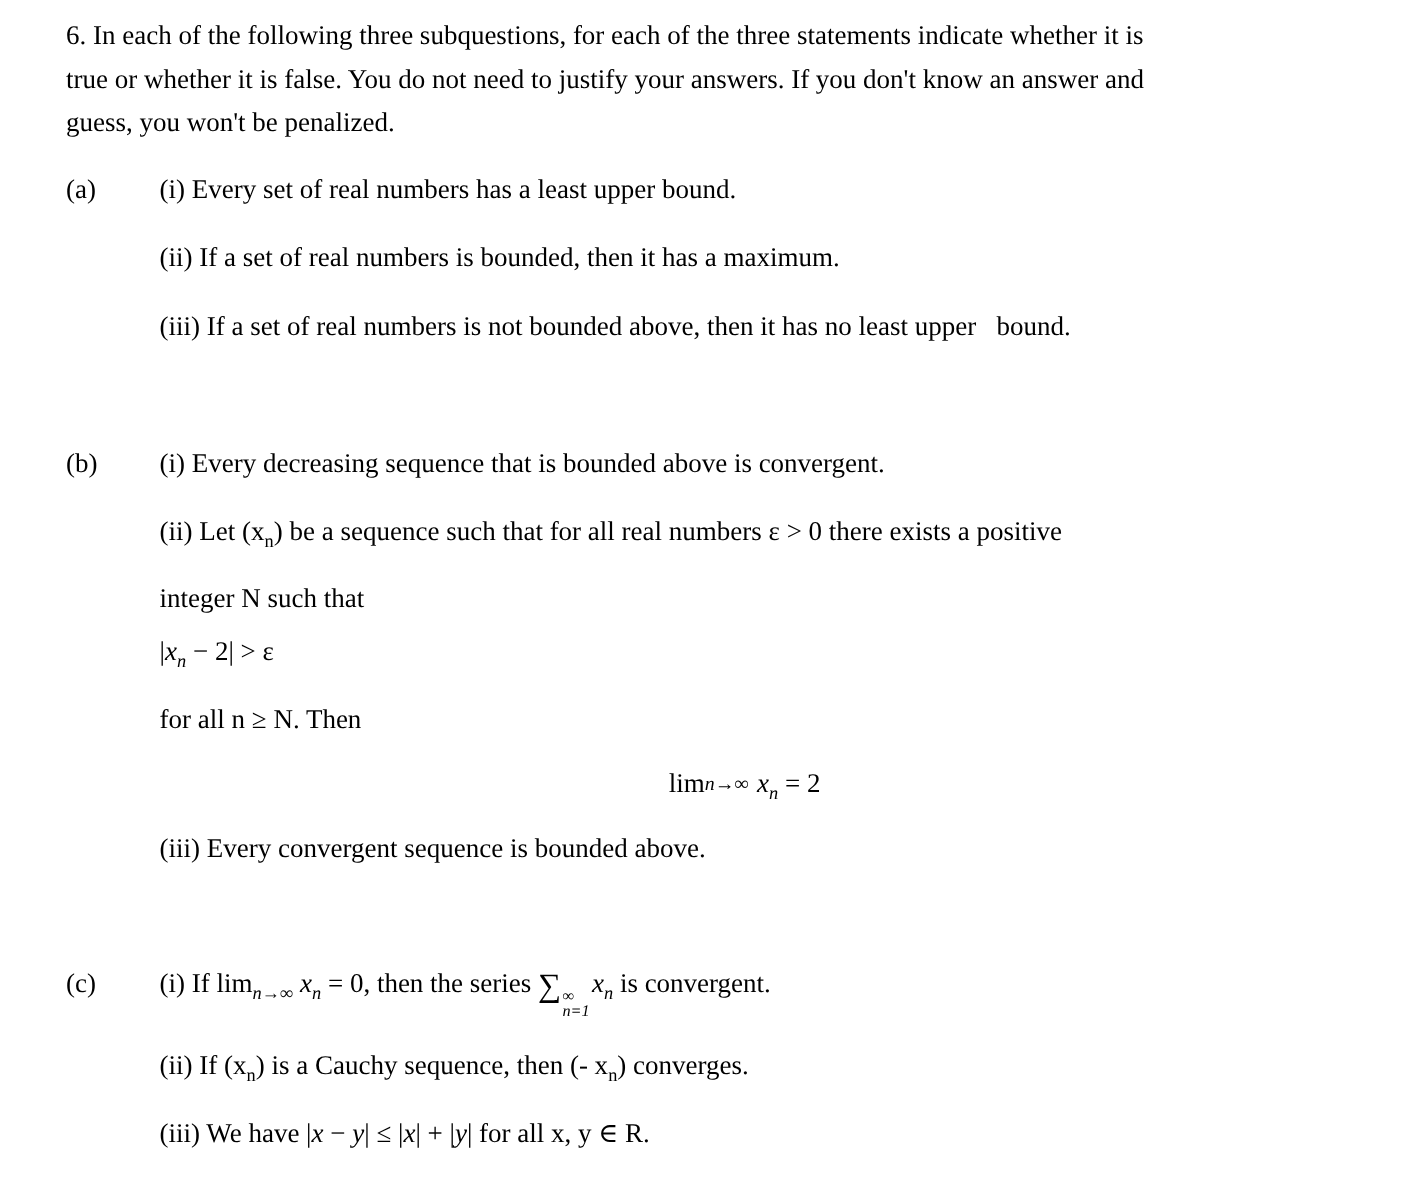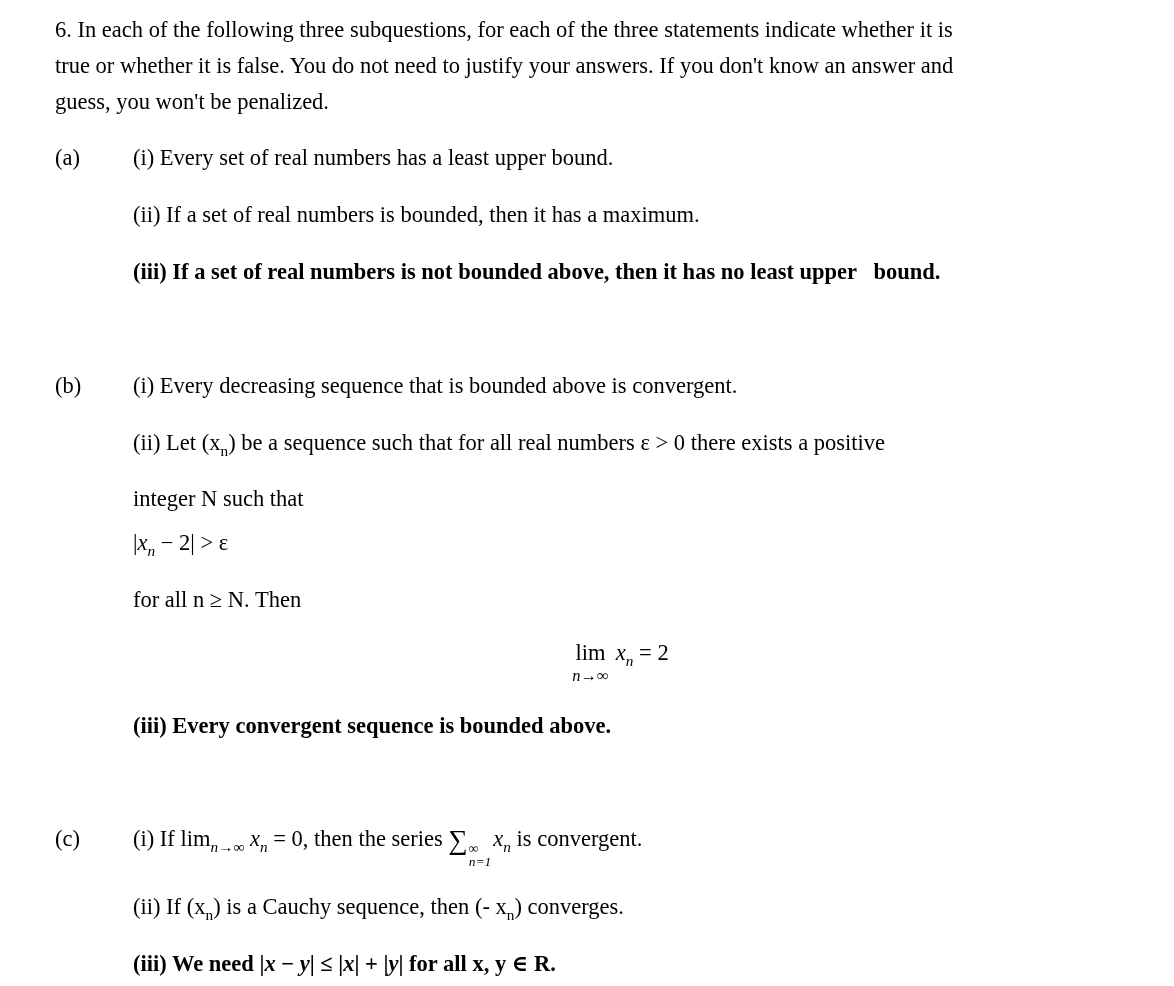--- a/index.html
+++ b/index.html
@@ -16,21 +16,21 @@
 
   .line { line-height: 36px; white-space: nowrap; }
 
   .intro .line { white-space: nowrap; }
 
   .part { display: flex; align-items: flex-start; }
   .part-label { width: 78px; flex: 0 0 78px; line-height: 36px; }
   .part-body { flex: 1 1 auto; min-width: 0; }
 
   .stmt { margin-bottom: 21px; }
-  .stmt:last-child { margin-bottom: 0; font-weight: bold; }
+  .stmt:last-child { margin-bottom: 0; }
 
   .part-a { margin-top: 20px; }
   .part-b { margin-top: 78px; }
   .part-c { margin-top: 77px; }
 
   .cont-line { margin-top: -1px; margin-bottom: 8px; }
 
   .formula {
     padding-right: 58px;
     margin-bottom: 21px;
@@ -42,21 +42,21 @@
   
   .formula-lim {
     display: flex;
     justify-content: center;
     padding-right: 58px;
     margin-top: 17px;
     margin-bottom: 23px;
   }
   .lim-stack {
     display: inline-flex;
-    flex-direction: column;
+    flex-direction: row;
     align-items: center;
     margin-right: 7px;
   }
   .lim-top { line-height: 27px; }
   .lim-under { font-size: 16.5px; line-height: 19px; font-style: italic; }
   .lim-rhs { line-height: 27px; text-align: right; }
 
   
   .sum-sym { font-size: 27px; vertical-align: -3px; }
   .sum-ss {
@@ -120,18 +120,18 @@
     <div class="part-label">(c)</div>
     <div class="part-body">
 
       <div class="stmt line"><span>(i) If lim</span><sub class="it">n→∞</sub> <span class="it">x</span><sub class="it">n</sub><span> = 0, then the series </span><span class="sum-sym">∑</span><span class="sum-ss">
             <span>∞</span>
             <span>n=1</span>
           </span><span class="it">x</span><sub class="it">n</sub><span> is convergent.</span></div>
 
       <div class="stmt line"><span>(ii) If (x</span><sub>n</sub><span>) is a Cauchy sequence, then (- x</span><sub>n</sub><span>) converges.</span></div>
 
-      <div class="stmt line"><span>(iii) We need |</span><span class="it">x</span><span> − </span><span class="it">y</span><span>| ≤ |</span><span class="it">x</span><span>| + |</span><span class="it">y</span><span>| for all x, y ∈ R.</span></div>
+      <div class="stmt line"><span>(iii) We have |</span><span class="it">x</span><span> − </span><span class="it">y</span><span>| ≤ |</span><span class="it">x</span><span>| + |</span><span class="it">y</span><span>| for all x, y ∈ R.</span></div>
 
     </div>
   </div>
 
 </div>
 
 </body></html>

